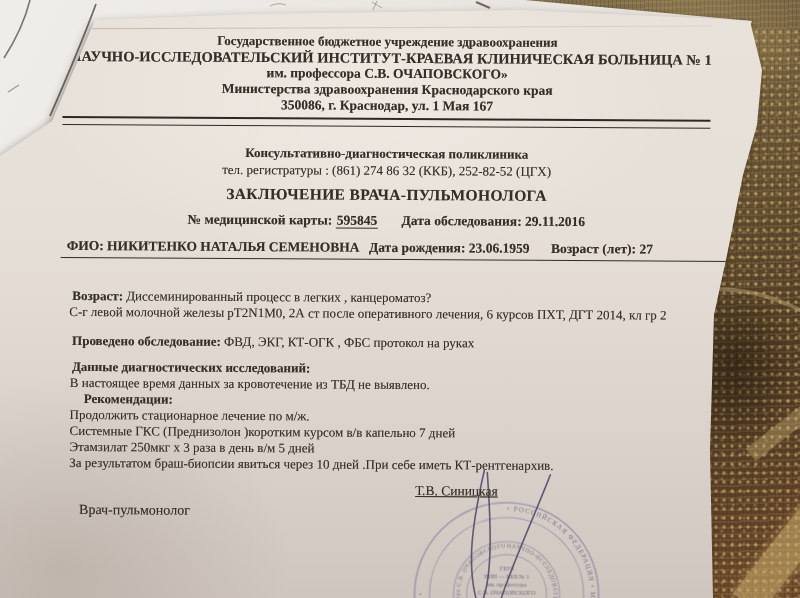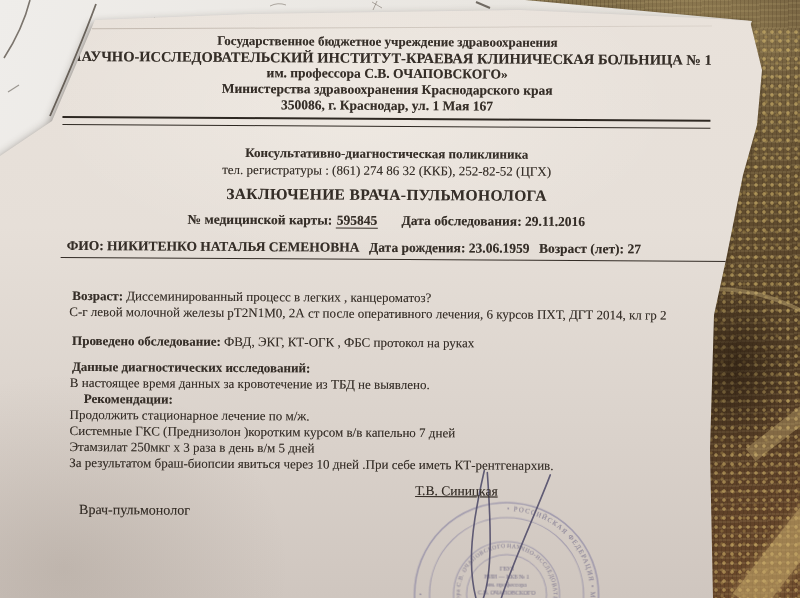--- a/index.html
+++ b/index.html
@@ -71,21 +71,21 @@
   .hdr1{font-size:13px; line-height:16px; font-weight:bold;}
   .hdr2{font-size:14.5px; line-height:16px; font-weight:bold;}
   .hdr3{font-size:13.5px; line-height:16px; font-weight:bold;}
   .rule{position:absolute; left:63px; top:116px; width:648px; height:6px;
     border-top:2.5px solid #2e2822; border-bottom:1.5px solid #2e2822;}
   .clinic-name{font-size:13px; line-height:16px; font-weight:bold;}
   .clinic-phones{font-size:13px; line-height:17px;}
   .title{font-size:15.5px; font-weight:bold; letter-spacing:.4px;}
   .card-row{font-size:13.5px; font-weight:bold;}
   .card-num{border-bottom:1.2px solid #352e28; padding:0 1px;}
-  .gap14{margin-left:20px;} .gap22{margin-left:6px;} .gap18{margin-left:6px;}
+  .gap14{margin-left:20px;} .gap22{margin-left:6px;} .gap18{margin-left:18px;}
   .fio-row{left:62px; top:238px; width:676px; padding:0 0 3px 6px;
     border-bottom:1.5px solid #332c26; font-size:13.5px; font-weight:bold;}
   .body-t{font-size:13px;}
   .sig-name{font-size:13.5px;text-decoration:underline;}
   .doctor-title{font-size:14px;}
   .stamp-svg{position:absolute; left:406px; top:486px; opacity:.9; filter:blur(.35px);}
   .sig-svg{position:absolute; left:420px; top:452px;}
 </style>
 </head>
 <body>

